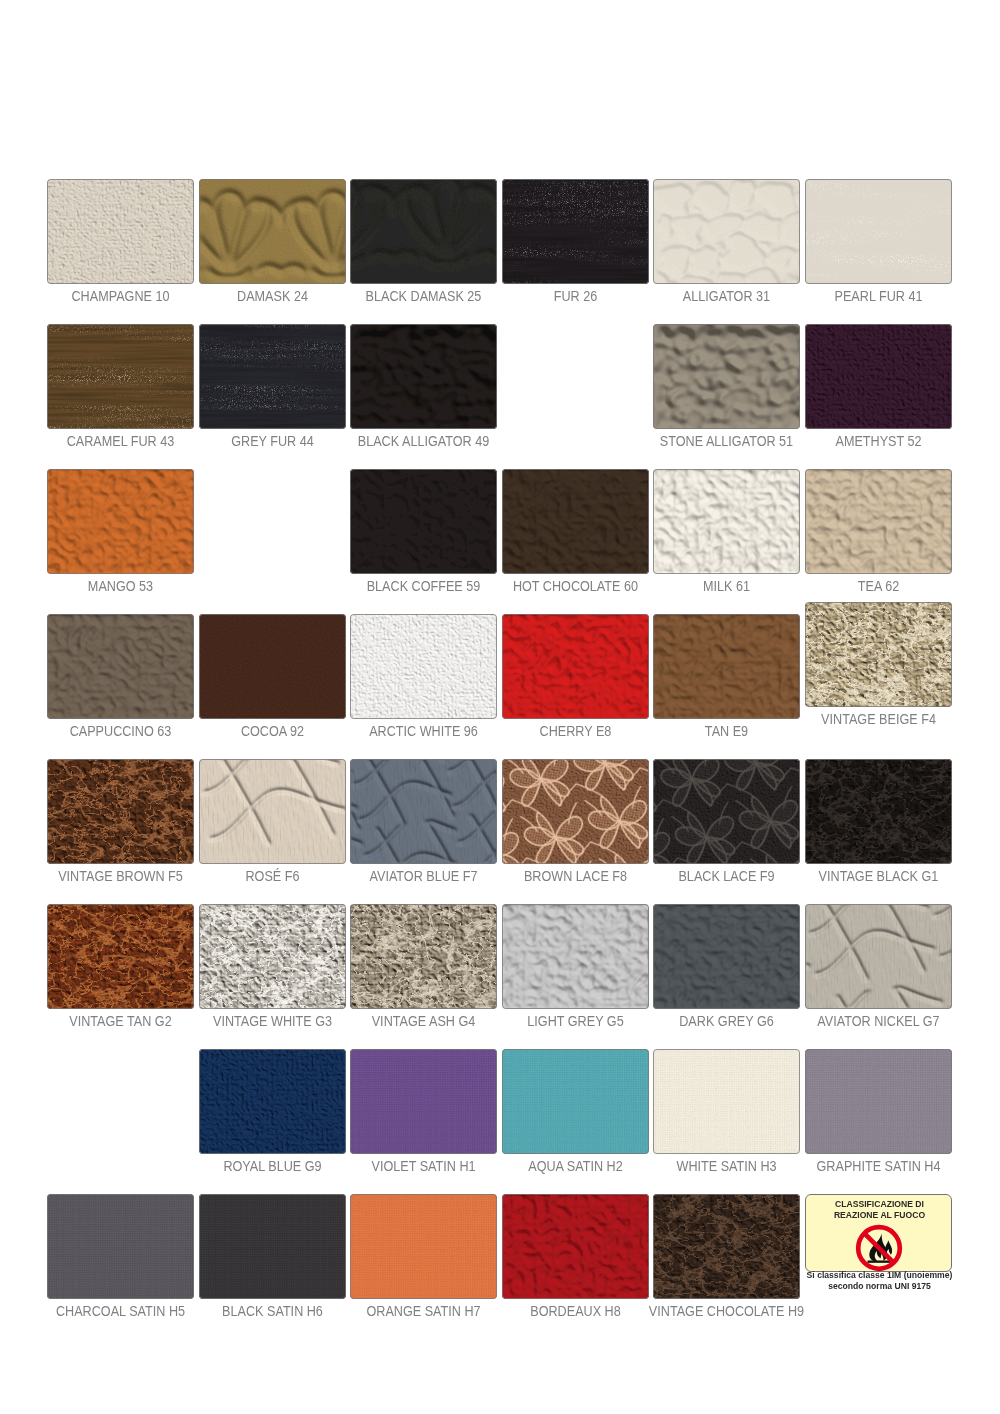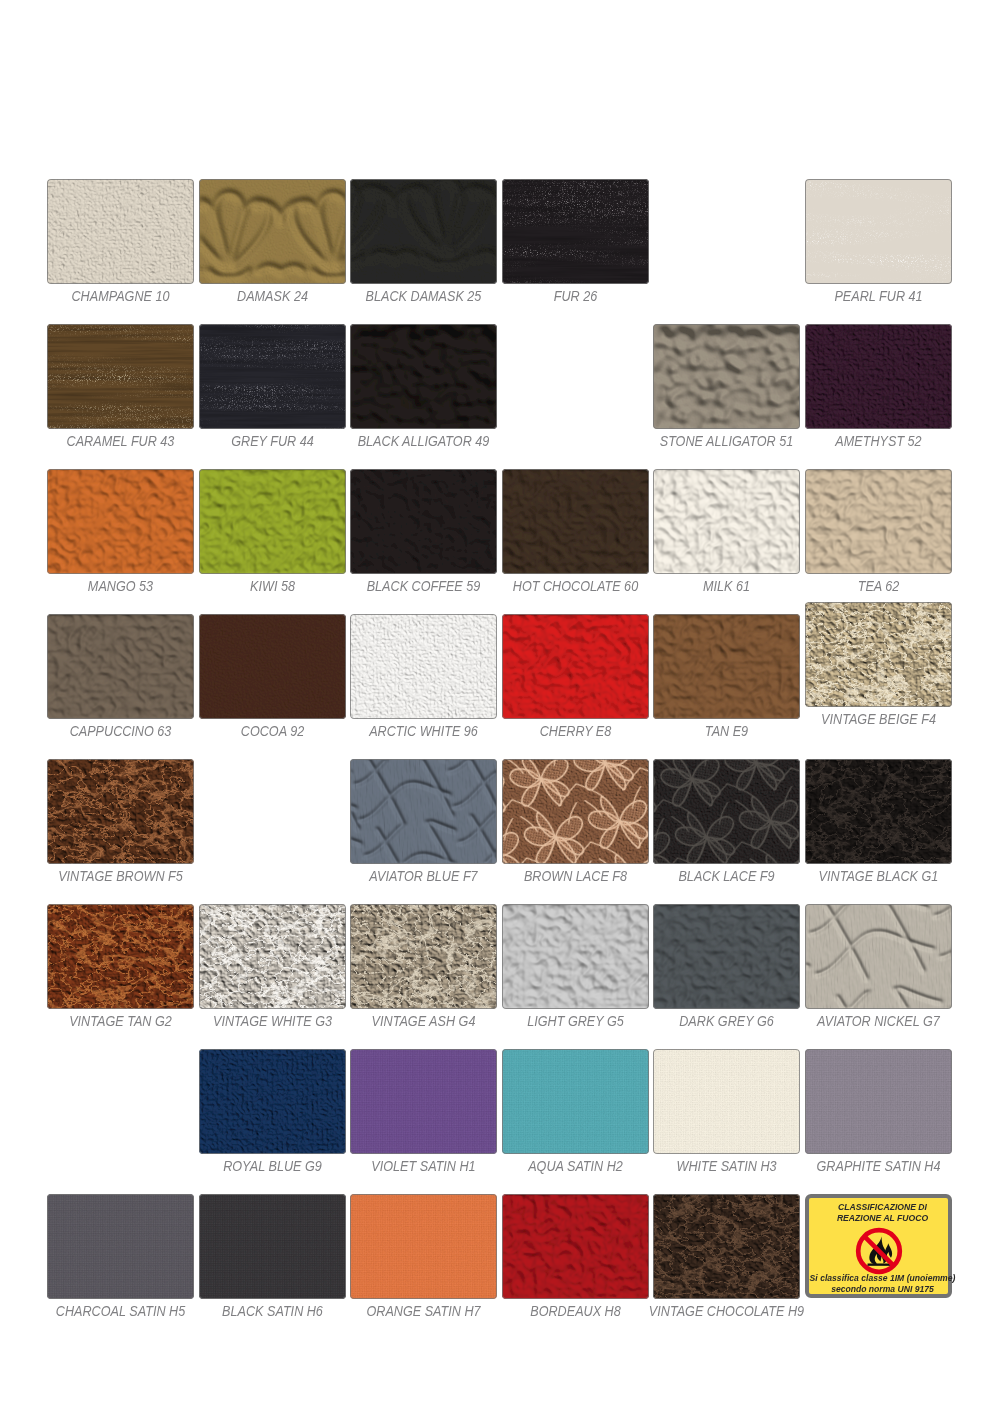--- a/index.html
+++ b/index.html
@@ -1,25 +1,25 @@
 <!DOCTYPE html>
 <html><head>
 <meta charset="utf-8">
 <title>Leather Colour Chart</title>
 <style>
   html,body{margin:0;padding:0;background:#ffffff;}
   body{width:1000px;height:1414px;font-family:"Liberation Sans",sans-serif;}
   #page{position:relative;width:1000px;height:1414px;background:#ffffff;overflow:hidden;}
   .grid{position:absolute;left:47px;top:179px;width:905px;height:1120px;}
-  .cell{position:absolute;width:147px;height:105px;font-style:italic;}
+  .cell{position:absolute;width:147px;height:105px;}
   .swatch{position:absolute;left:0;top:0;width:147px;height:105px;border-radius:4px;overflow:hidden;}
   .swatch .sh{position:absolute;left:0;top:0;width:147px;height:105px;border-radius:4px;box-shadow:inset 0 0 0 1px rgba(120,120,120,.78);pointer-events:none;}
   .swatch svg{display:block;width:147px;height:105px;}
   .label{position:absolute;top:110px;left:-44px;width:235px;text-align:center;font-size:13.8px;line-height:16px;color:#808083;white-space:nowrap;transform:scaleX(0.915);}
-  .firepanel{position:absolute;left:0;top:0;width:147px;height:104px;border:4px solid #737373;border-radius:6px;background:#fde047;box-sizing:border-box;}
+  .firepanel{position:absolute;left:0;top:0;width:147px;height:78px;border:1px solid #737373;border-radius:6px;background:#fef9c3;box-sizing:border-box;}
   .fp-t1,.fp-t2,.fp-b1,.fp-b2{position:absolute;left:-20px;width:187px;text-align:center;font-size:9.5px;line-height:12px;font-weight:bold;color:#2a2a2a;white-space:nowrap;transform:scaleX(0.905);}
   .fp-t1{top:2.5px;}
   .fp-t2{top:14px;}
   .fp-b1{top:73.5px;}
   .fp-b2{top:85px;}
   .fp-icon{position:absolute;left:50%;top:27px;transform:translateX(-50%);line-height:0;}
 </style>
 </head>
 <body>
 
@@ -58,20 +58,29 @@
       </div>
       <div class="cell" style="left:455px;top:0px">
         <div class="swatch">
           <svg viewBox="0 0 147 105" preserveAspectRatio="none" xmlns="http://www.w3.org/2000/svg">
             <rect width="147" height="105" filter="url(#tx3)"></rect>
           </svg>
           <div class="sh"></div>
         </div>
         <div class="label">FUR 26</div>
       </div>
+      <div class="cell" style="left:606px;top:0px">
+        <div class="swatch">
+          <svg viewBox="0 0 147 105" preserveAspectRatio="none" xmlns="http://www.w3.org/2000/svg">
+            <rect width="147" height="105" fill="url(#patx4)" filter="url(#tx4)"></rect>
+          </svg>
+          <div class="sh"></div>
+        </div>
+        <div class="label">ALLIGATOR 31</div>
+      </div>
       <div class="cell" style="left:758px;top:0px">
         <div class="swatch">
           <svg viewBox="0 0 147 105" preserveAspectRatio="none" xmlns="http://www.w3.org/2000/svg">
             <rect width="147" height="105" filter="url(#tx5)"></rect>
           </svg>
           <div class="sh"></div>
         </div>
         <div class="label">PEARL FUR 41</div>
       </div>
       <div class="cell" style="left:0px;top:145px">
@@ -121,29 +130,20 @@
       </div>
       <div class="cell" style="left:0px;top:290px">
         <div class="swatch">
           <svg viewBox="0 0 147 105" preserveAspectRatio="none" xmlns="http://www.w3.org/2000/svg">
             <rect width="147" height="105" filter="url(#tx12)"></rect>
           </svg>
           <div class="sh"></div>
         </div>
         <div class="label">MANGO 53</div>
       </div>
-      <div class="cell" style="left:152px;top:290px">
-        <div class="swatch">
-          <svg viewBox="0 0 147 105" preserveAspectRatio="none" xmlns="http://www.w3.org/2000/svg">
-            <rect width="147" height="105" filter="url(#tx13)"></rect>
-          </svg>
-          <div class="sh"></div>
-        </div>
-        <div class="label">KIWI 58</div>
-      </div>
       <div class="cell" style="left:303px;top:290px">
         <div class="swatch">
           <svg viewBox="0 0 147 105" preserveAspectRatio="none" xmlns="http://www.w3.org/2000/svg">
             <rect width="147" height="105" filter="url(#tx14)"></rect>
           </svg>
           <div class="sh"></div>
         </div>
         <div class="label">BLACK COFFEE 59</div>
       </div>
       <div class="cell" style="left:455px;top:290px">
@@ -228,20 +228,34 @@
         <div class="label">VINTAGE BEIGE F4</div>
       </div>
       <div class="cell" style="left:0px;top:580px">
         <div class="swatch">
           <svg viewBox="0 0 147 105" preserveAspectRatio="none" xmlns="http://www.w3.org/2000/svg">
             <rect width="147" height="105" filter="url(#tx24)"></rect>
           </svg>
           <div class="sh"></div>
         </div>
         <div class="label">VINTAGE BROWN F5</div>
+      </div>
+      <div class="cell" style="left:152px;top:580px">
+        <div class="swatch">
+          <svg viewBox="0 0 147 105" preserveAspectRatio="none" xmlns="http://www.w3.org/2000/svg">
+            <g clip-path="url(#actx25)">
+      <rect width="147" height="105" filter="url(#abtx25)"></rect>
+      <g style="mix-blend-mode:multiply">
+                <rect width="147" height="105" fill="url(#aptx25)" filter="url(#aetx25)"></rect>
+              </g>
+            </g>
+          </svg>
+          <div class="sh"></div>
+        </div>
+        <div class="label">ROSÉ F6</div>
       </div>
       <div class="cell" style="left:303px;top:580px">
         <div class="swatch">
           <svg viewBox="0 0 147 105" preserveAspectRatio="none" xmlns="http://www.w3.org/2000/svg">
             <g clip-path="url(#actx26)">
       <rect width="147" height="105" filter="url(#abtx26)"></rect>
       <g style="mix-blend-mode:multiply">
                 <rect width="147" height="105" fill="url(#aptx26)" filter="url(#aetx26)"></rect>
               </g>
             </g>

